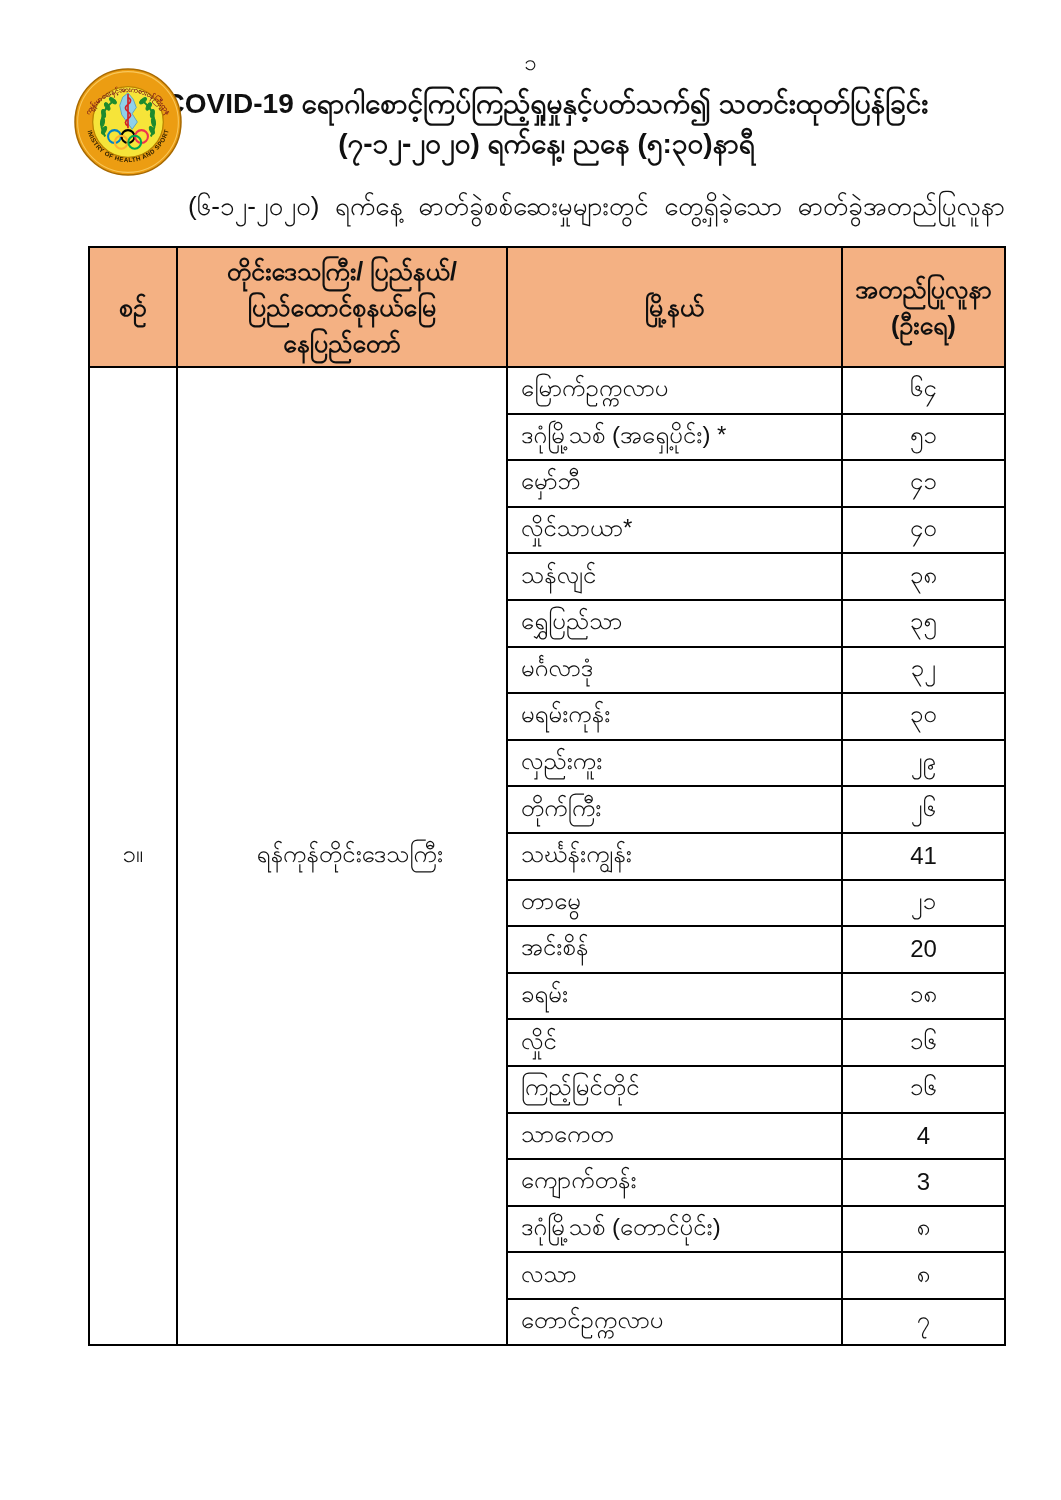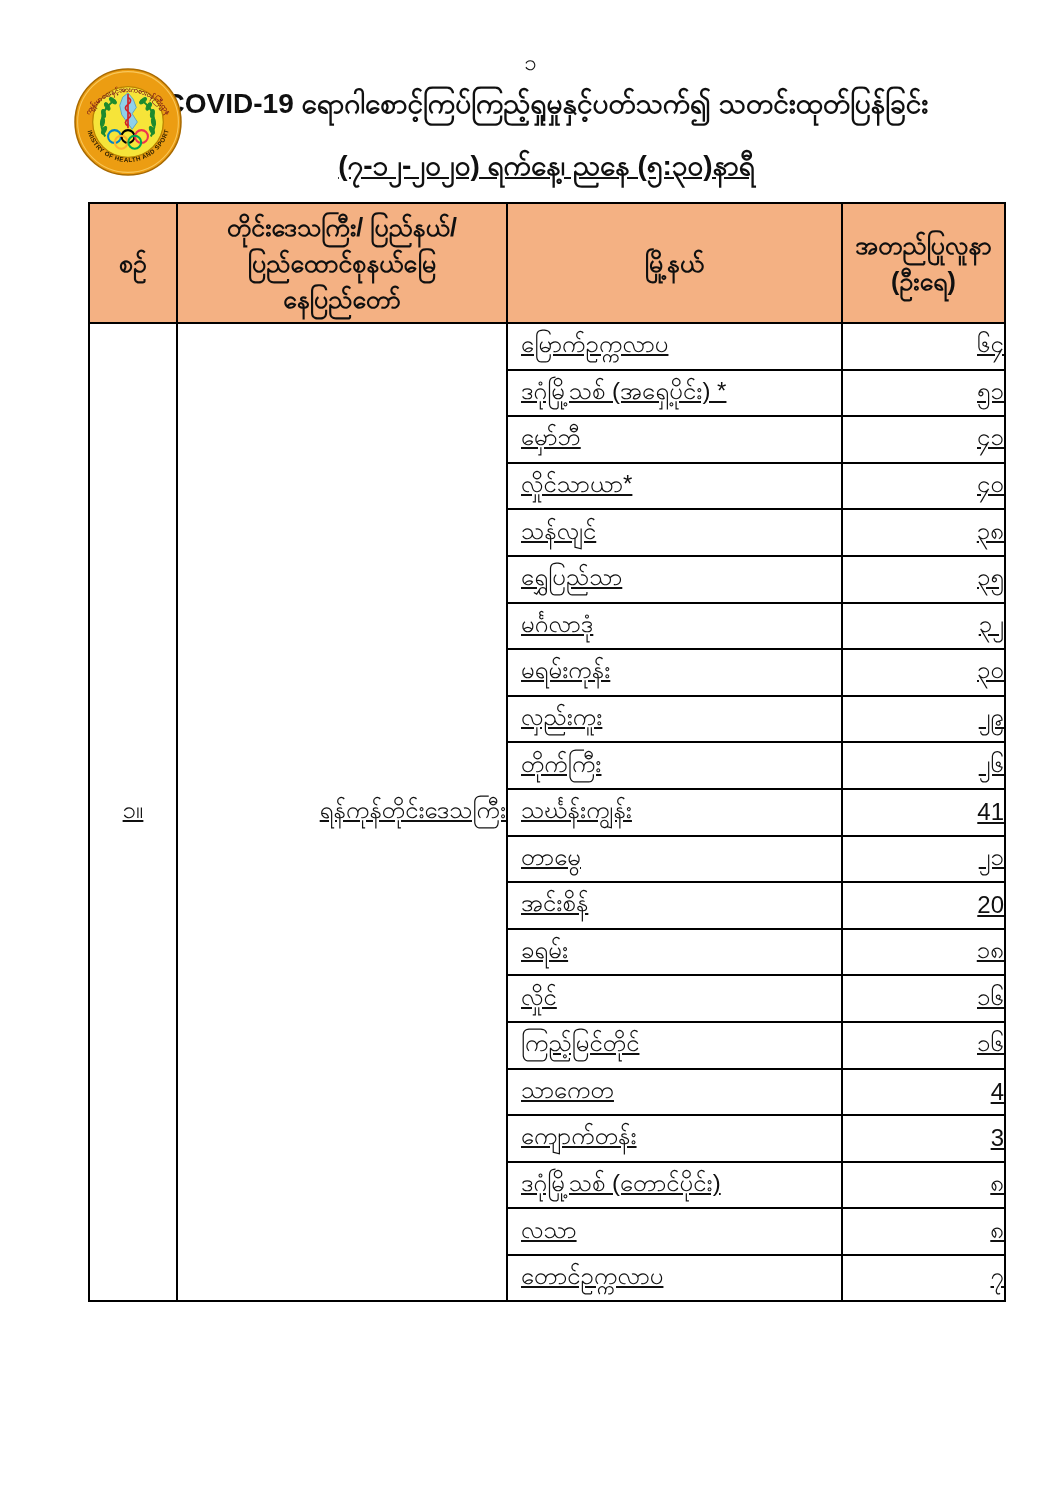--- a/index.html
+++ b/index.html
@@ -5,37 +5,37 @@
   html,body{margin:0;padding:0;}
   body{
     width:1061px;height:1500px;background:#ffffff;color:#101010;
     font-family:"Liberation Sans","DejaVu Sans",sans-serif;
     position:relative;overflow:hidden;
   }
   .seal{position:absolute;left:74px;top:68px;width:108px;height:108px;}
   .page-number{padding-top:50px;text-align:center;font-size:22px;line-height:26px;}
   .title-block{margin:8px 56px 0 88px;text-align:center;font-weight:700;}
   .title-line{font-size:28px;line-height:40px;}
-  .title-line.second{margin-top:22px;text-decoration:underline;}
+  .title-line.second{}
   .intro{margin:16px 56px 0 88px;font-size:26px;line-height:53px;}
   .intro-line1{text-align:justify;text-align-last:justify;text-indent:100px;}
   .intro-line2{text-align:left;}
   table.covid-table{
     margin:13px 0 0 88px;border-collapse:collapse;table-layout:fixed;width:916px;
   }
   .covid-table th,.covid-table td{border:2px solid #000;}
   .covid-table th{
     background:#F4B183;font-weight:700;font-size:25px;line-height:36px;
     white-space:pre-line;text-align:center;vertical-align:middle;height:118px;padding:0 4px;
   }
-  .covid-table td{font-size:24px;height:44.6px;vertical-align:middle;padding:0;text-decoration:underline;}
+  .covid-table td{font-size:24px;height:44.6px;vertical-align:middle;padding:0;}
   .serial-cell{text-align:center;}
-  .region-cell{text-align:right;padding-left:16px !important;}
+  .region-cell{text-align:center;padding-left:16px !important;}
   .township-cell{text-align:left;padding-left:13px !important;}
-  .cases-cell{text-align:right;}
+  .cases-cell{text-align:center;}
 </style>
 </head>
 <body>
 
 <svg class="seal" viewBox="0 0 104 104" aria-hidden="true">
   <circle cx="52" cy="52" r="51" fill="#EC9D12" stroke="#A96A00" stroke-width="1.5"></circle>
   <circle cx="52" cy="52" r="48.5" fill="none" stroke="#F8C75B" stroke-width="1"></circle>
   <circle cx="52" cy="52" r="34" fill="#F6E439" stroke="#B98200" stroke-width="1.2"></circle>
   <path id="arcTop" d="M 10 59 A 42.5 42.5 0 0 1 94 59" fill="none"></path>
   <path id="arcBot" d="M 13 61 A 40.5 40.5 0 0 0 91 61" fill="none"></path>
@@ -75,20 +75,21 @@
 </svg>
 
 <div class="page-number">၁</div>
 
 <div class="title-block">
   <div class="title-line">COVID-19 ရောဂါစောင့်ကြပ်ကြည့်ရှုမှုနှင့်ပတ်သက်၍ သတင်းထုတ်ပြန်ခြင်း</div>
   <div class="title-line second">(၇-၁၂-၂၀၂၀) ရက်နေ့၊ ညနေ (၅:၃၀)နာရီ</div>
 </div>
 
 <div class="intro">
+  <div class="intro-line1">(၆-၁၂-၂၀၂၀) ရက်နေ့ ဓာတ်ခွဲစစ်ဆေးမှုများတွင် တွေ့ရှိခဲ့သော ဓာတ်ခွဲအတည်ပြုလူနာ</div>
 </div>
 
 <table class="covid-table">
   <colgroup>
     <col style="width:88px">
       <col style="width:330px">
       <col style="width:335px">
       <col style="width:163px">
   </colgroup>
   <thead>

